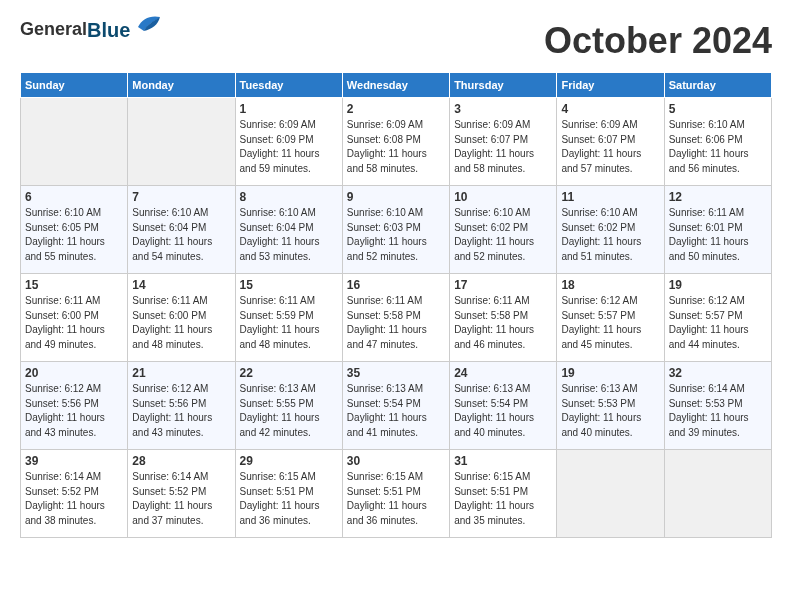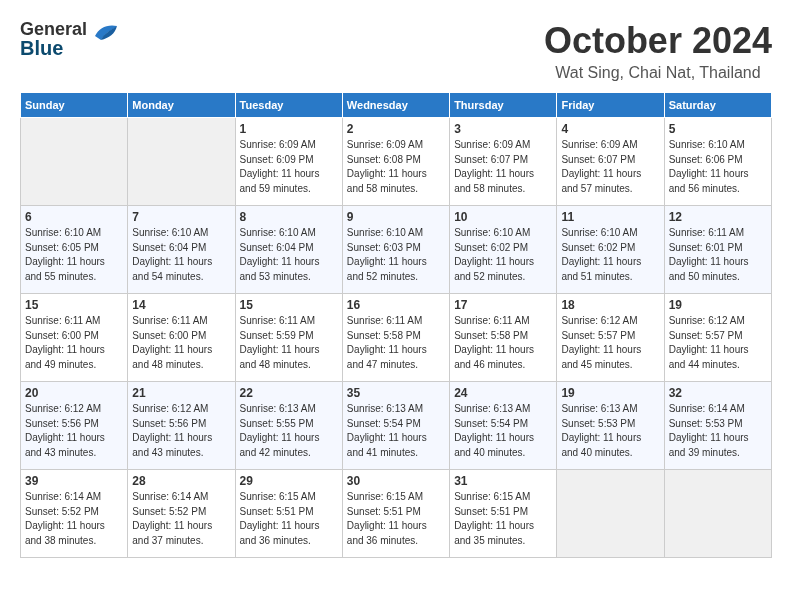--- a/index.html
+++ b/index.html
@@ -10,21 +10,21 @@
       min-height: 612px;
       padding: 20px;
     }
     .header {
       display: flex;
       justify-content: space-between;
       align-items: flex-start;
       margin-bottom: 10px;
     }
     .title-block {
-      text-align: center;
+      text-align: left;
       margin-left: 16px;
     }
     .month-title {
       font-size: 36px;
       font-weight: bold;
       color: #333;
     }
     .location-title {
       font-size: 16px;
       color: #555;
@@ -71,21 +71,22 @@
     .empty-cell {
       background-color: #f0f0f0 !important;
     }
     
     .logo-wrapper {
       display: flex;
       align-items: center;
     }
     .logo-letters {
       display: flex;
-      flex-direction: column;
+      flex-direction: row;
+      text-align: center;
     }
     .logo-general {
       font-size: 18px;
       font-weight: bold;
       color: #333;
       line-height: 1;
     }
     .logo-blue {
       font-size: 20px;
       font-weight: bold;
@@ -108,21 +109,20 @@
     </div>
     <div class="logo-bird">
       <svg width="28" height="22" viewBox="0 0 28 22" fill="none">
         <path d="M4 14 C8 6, 16 2, 26 4 C22 8, 14 10, 10 18 Z" fill="#2979c7"></path>
         <path d="M10 18 C12 12, 20 8, 26 4 C24 12, 18 16, 10 18 Z" fill="#1a5fa0"></path>
       </svg>
     </div>
   </div>
   <div class="title-block">
     <div class="month-title">October 2024</div>
-    <div class="location-title">Wat Sing, Chai Nat, Thailand</div>
   </div>
 </div>
 
 <table>
   <thead>
     <tr id="header-row">
     <th>Sunday</th>
         <th>Monday</th>
         <th>Tuesday</th>
         <th>Wednesday</th>

